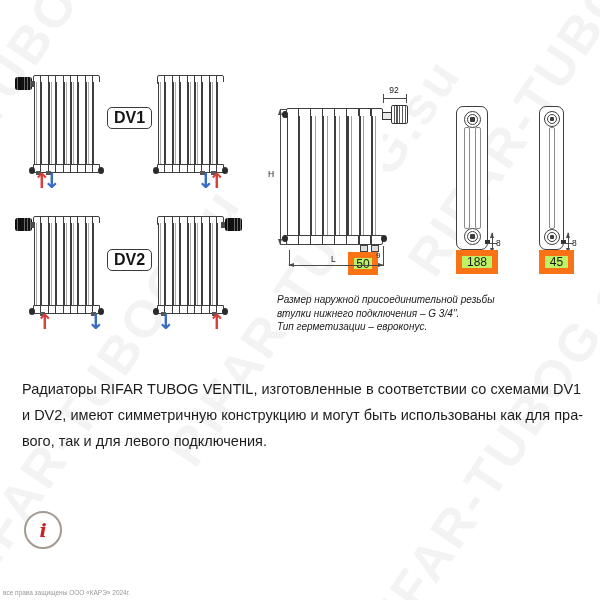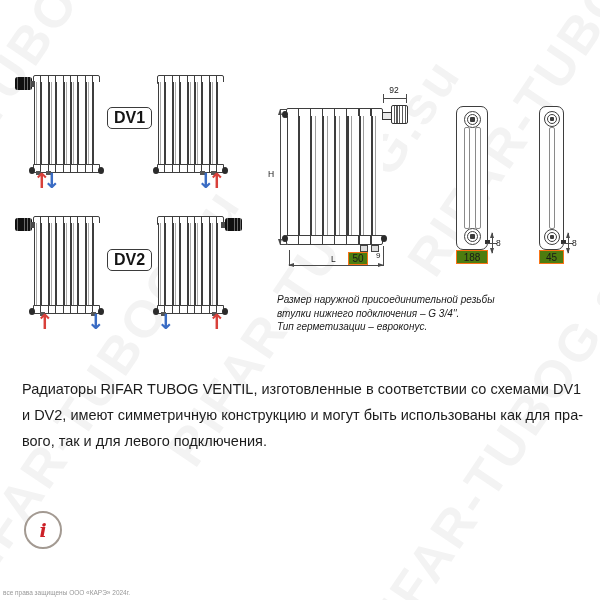--- a/index.html
+++ b/index.html
@@ -48,21 +48,21 @@
       border-top:6px solid #4a4a4a;}
   .dimh{position:absolute;height:0;border-top:1px solid #4a4a4a;}
   .dimh::before{content:"";position:absolute;left:-1px;top:-3px;width:0;height:0;
       border-top:2.5px solid transparent;border-bottom:2.5px solid transparent;
       border-right:6px solid #4a4a4a;}
   .dimh::after{content:"";position:absolute;right:-1px;top:-3px;width:0;height:0;
       border-top:2.5px solid transparent;border-bottom:2.5px solid transparent;
       border-left:6px solid #4a4a4a;}
   .tick{position:absolute;background:#4a4a4a;}
   .dimlabel{position:absolute;font-size:8.5px;color:#1a1a1a;}
-  .dimbox{position:absolute;border:1px solid #f97316;background:#4d7c0f;font-size:10px;
+  .dimbox{position:absolute;border:6px solid #f97316;background:#bef264;font-size:12px;
       display:flex;align-items:center;justify-content:center;color:#1a1a1a;}
   .vstem{position:absolute;border:1px solid #333;background:#e8e8e8;}
   .vknob{position:absolute;border:1px solid #333;border-radius:2px;
       background:repeating-linear-gradient(90deg,#fff 0,#fff 1.6px,#5a5a5a 1.6px,#5a5a5a 2.8px);}
   
   .sv{position:absolute;border:1.3px solid #3e3e3e;border-radius:7px;background:#fff;}
   .slot{position:absolute;width:3.5px;border:1px solid #8a8a8a;border-radius:2px;background:#fff;}
   .bush{position:absolute;border:1.3px solid #3e3e3e;border-radius:50%;background:#fff;}
   .bush::before{content:"";position:absolute;inset:2px;border:1px solid #3e3e3e;border-radius:50%;}
   .bush::after{content:"";position:absolute;inset:5px;background:#3e3e3e;border-radius:1px;}

